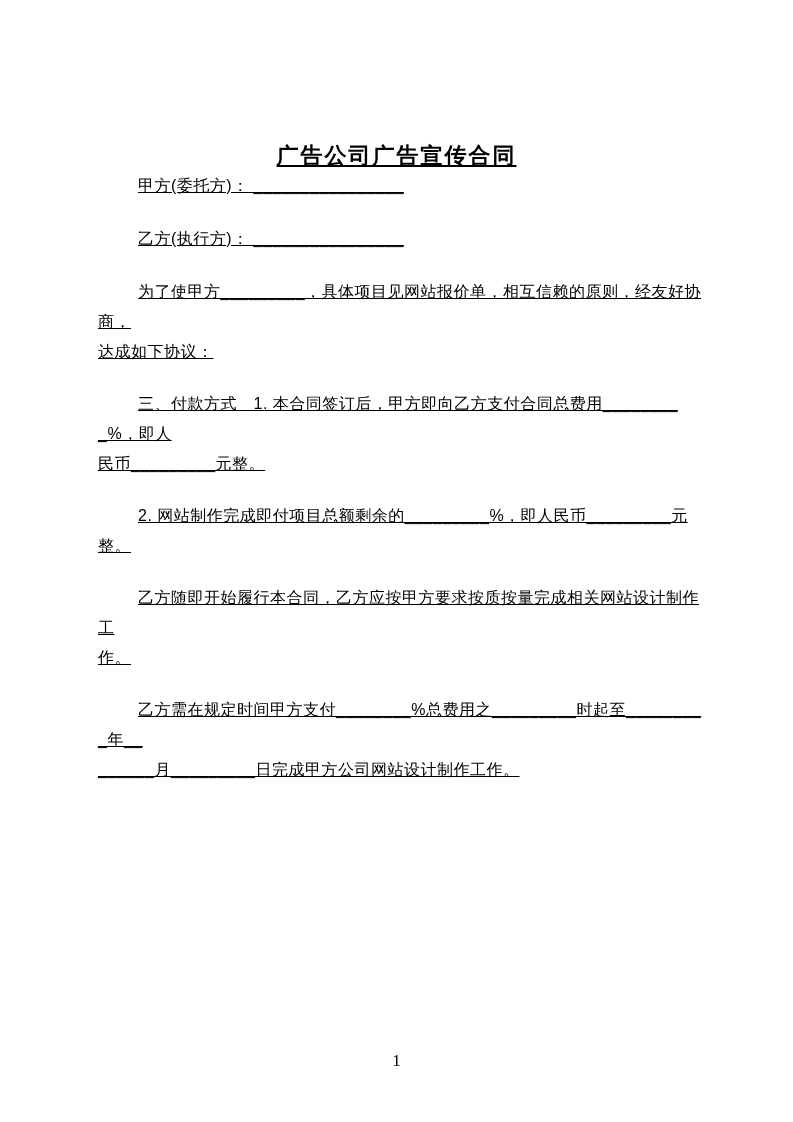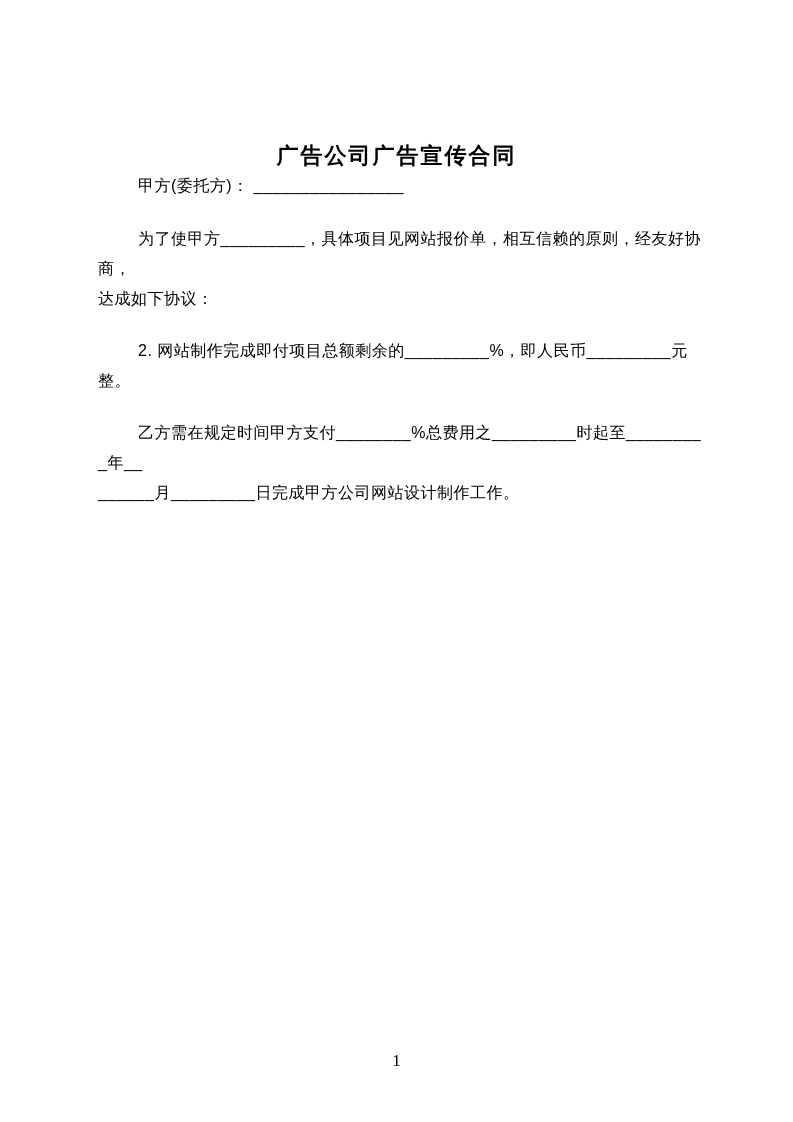--- a/index.html
+++ b/index.html
@@ -9,20 +9,21 @@
     background: #ffffff;
   }
   .page {
     position: relative;
     width: 793px;
     height: 1122px;
     background: #ffffff;
     color: #000000;
     font-family: "Liberation Sans", sans-serif;
     overflow: hidden;
+    text-decoration: underline;
   }
   .doc-title {
     margin: 0;
     padding-top: 141px;
     text-align: center;
     font-size: 22px;
     line-height: 30px;
     font-weight: bold;
     letter-spacing: 2px;
   }
@@ -59,30 +60,35 @@
 <body>
 
 <div class="page">
 
   <h1 class="doc-title">广告公司广告宣传合同</h1>
 
   <div class="doc-body">
 
     <p class="para first gap-parties">甲方(委托方)： ________________</p>
 
+    <p class="para gap-parties">乙方(执行方)： ________________</p>
 
     <p class="para">为了使甲方_________，具体项目见网站报价单，相互信赖的原则，经友好协商，
 达成如下协议：</p>
 
 
 
+    <p class="para">三、付款方式　1. 本合同签订后，甲方即向乙方支付合同总费用_________%，即人
+民币_________元整。</p>
 
     <p class="para">2. 网站制作完成即付项目总额剩余的_________%，即人民币_________元整。</p>
 
 
+    <p class="para">乙方随即开始履行本合同，乙方应按甲方要求按质按量完成相关网站设计制作工
+作。</p>
 
     <p class="para">乙方需在规定时间甲方支付________%总费用之_________时起至_________年__
 ______月_________日完成甲方公司网站设计制作工作。</p>
 
   </div>
 
   <div class="page-footer">1</div>
 
 </div>
 

